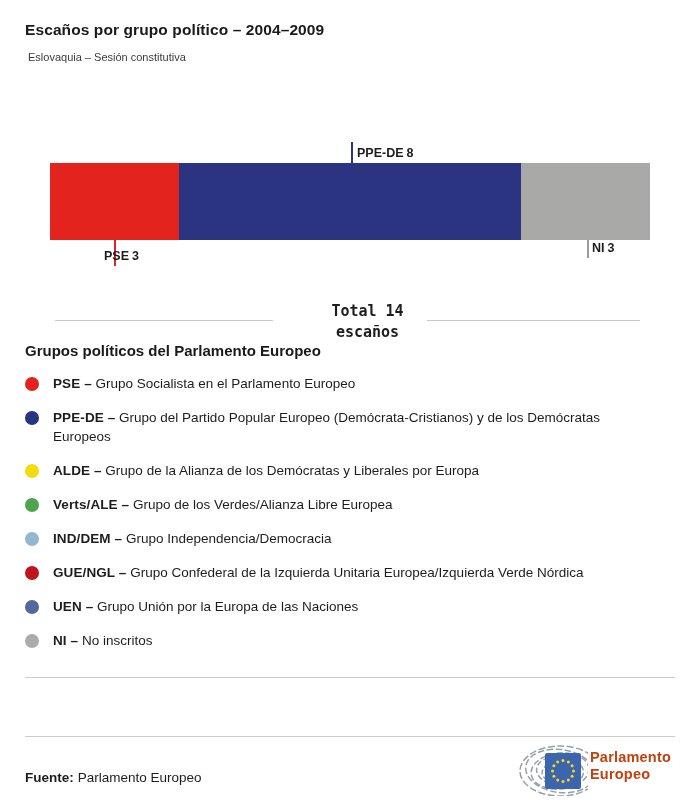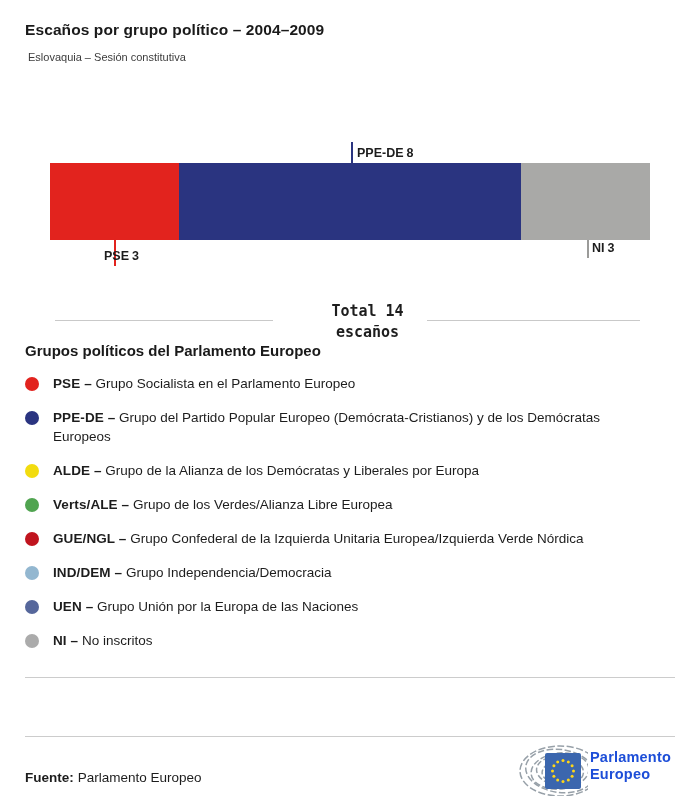--- a/index.html
+++ b/index.html
@@ -40,21 +40,21 @@
   .rule { position:absolute; left:25px; width:650px; height:1px; background:#cccccc; }
   #rule-top { top:677px; }
   #rule-bottom { top:736px; }
   .footnote { position:absolute; left:25px; top:689px; width:620px; font-size:12.5px; line-height:18px; color:#3a3a3a; }
 
   .source { position:absolute; left:25px; top:770px; font-size:13.5px; color:#1d1d1d;text-align:center; }
   .source b { margin-right:4px; }
 
   .logo { position:absolute; left:518px; top:742px; width:172px; height:54px; }
   .logo svg { position:absolute; left:0; top:0; }
-  .logo-text { position:absolute; left:72px; top:7px; font-size:14.5px; font-weight:bold; color:#1d4ed8; line-height:17px; letter-spacing:0.2px; }
+  .logo-text { position:absolute; left:72px; top:7px; font-size:14.5px; font-weight:bold; color:#c2410c; line-height:17px; letter-spacing:0.2px; }
 </style>
 </head>
 <body>
 
 <div id="page">
 
   <div class="title">Escaños por grupo político – 2004–2009</div>
   <div class="subtitle">Eslovaquia – Sesión constitutiva</div>
 
   <div class="tick" id="tick-ppe"></div>
@@ -96,26 +96,26 @@
       </div>
       <div class="legend-item">
         <span class="legend-dot" style="background: rgb(242, 220, 15);"></span>
         <span class="legend-text"><b>ALDE –</b><span> Grupo de la Alianza de los Demócratas y Liberales por Europa</span></span>
       </div>
       <div class="legend-item">
         <span class="legend-dot" style="background: rgb(80, 164, 80);"></span>
         <span class="legend-text"><b>Verts/ALE –</b><span> Grupo de los Verdes/Alianza Libre Europea</span></span>
       </div>
       <div class="legend-item">
+        <span class="legend-dot" style="background: rgb(147, 183, 208);"></span>
+        <span class="legend-text"><b>IND/DEM –</b><span> Grupo Independencia/Democracia</span></span>
+      </div>
+      <div class="legend-item">
         <span class="legend-dot" style="background: rgb(192, 20, 30);"></span>
         <span class="legend-text"><b>GUE/NGL –</b><span> Grupo Confederal de la Izquierda Unitaria Europea/Izquierda Verde Nórdica</span></span>
-      </div>
-      <div class="legend-item">
-        <span class="legend-dot" style="background: rgb(147, 183, 208);"></span>
-        <span class="legend-text"><b>IND/DEM –</b><span> Grupo Independencia/Democracia</span></span>
       </div>
       <div class="legend-item">
         <span class="legend-dot" style="background: rgb(86, 103, 155);"></span>
         <span class="legend-text"><b>UEN –</b><span> Grupo Unión por la Europa de las Naciones</span></span>
       </div>
       <div class="legend-item">
         <span class="legend-dot" style="background: rgb(171, 171, 171);"></span>
         <span class="legend-text"><b>NI –</b><span> No inscritos</span></span>
       </div>
     </div>

